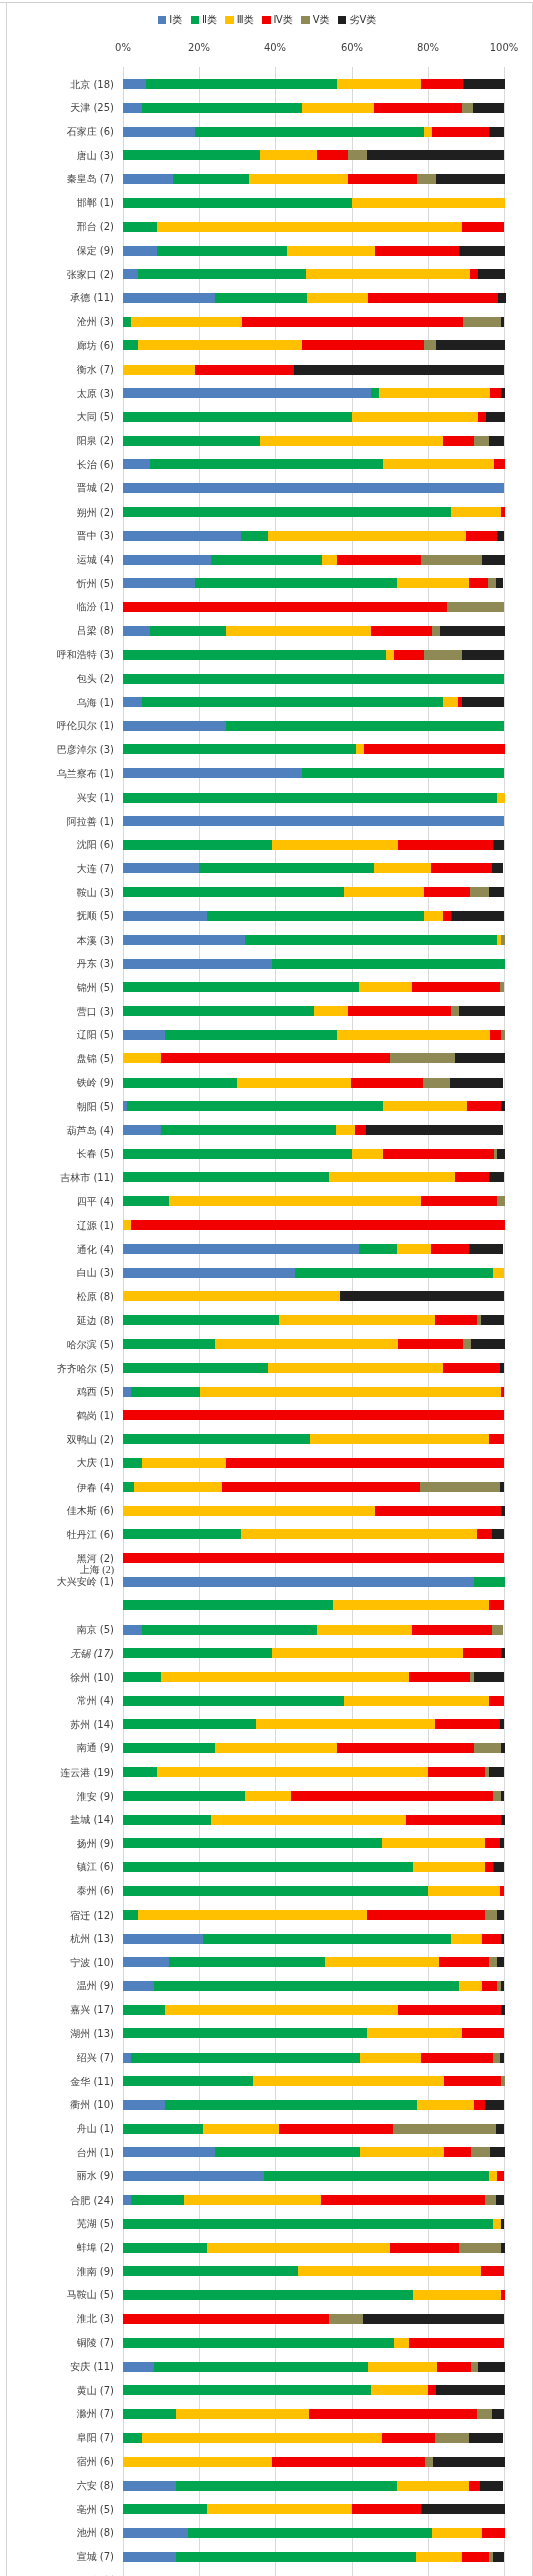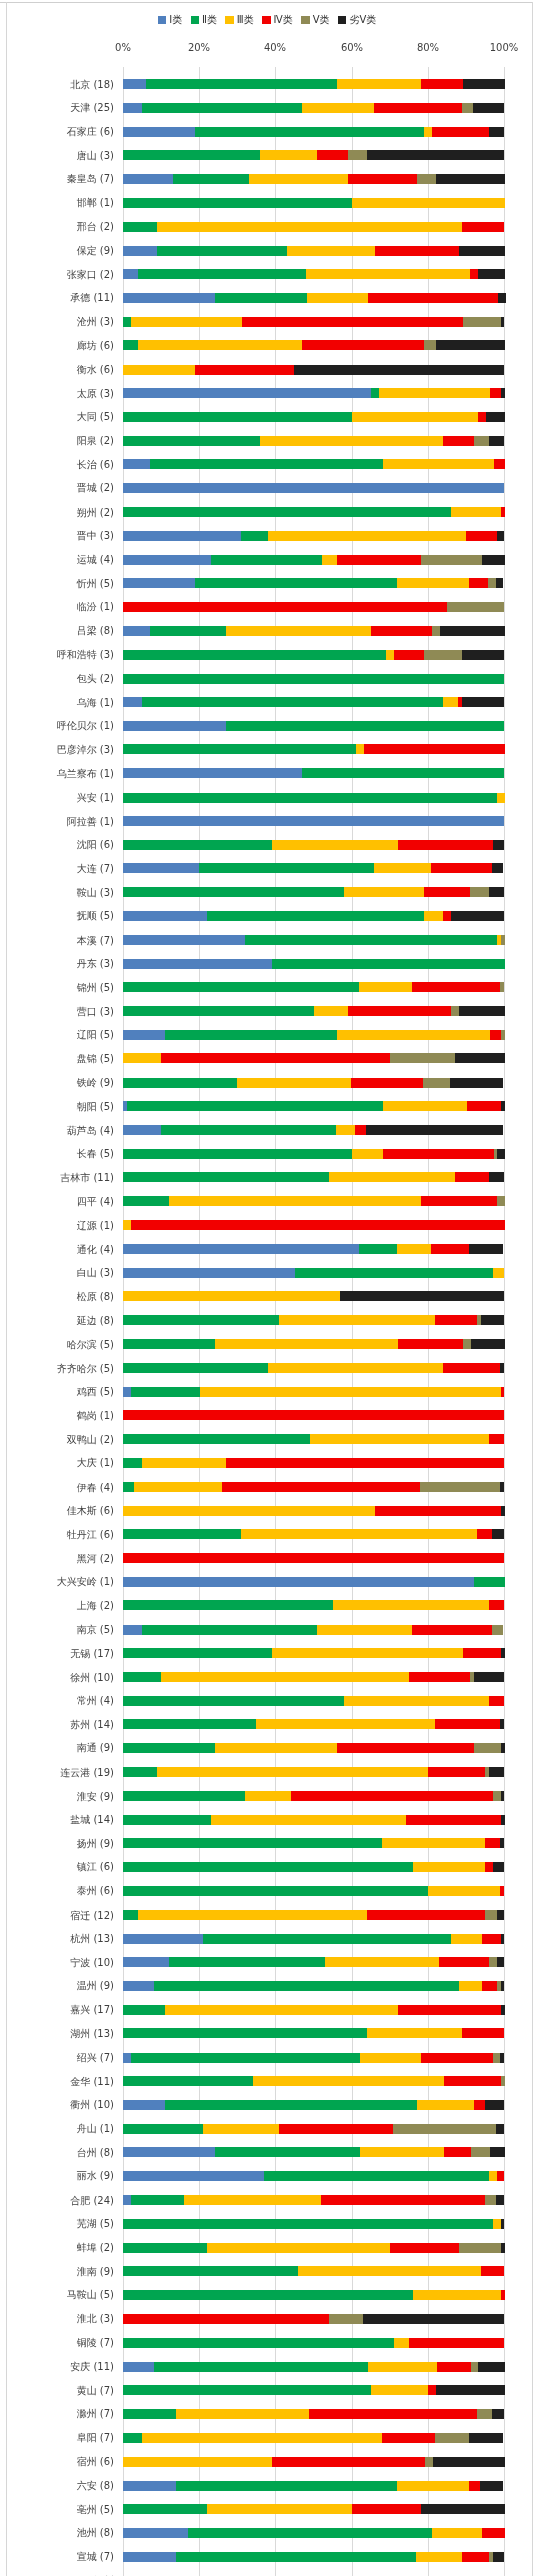--- a/index.html
+++ b/index.html
@@ -155,21 +155,21 @@
         <div class="seg" style="width: 3.8px; background: rgb(31, 31, 31);"></div>
       </div>
       <div class="row-label" style="top: 339px;">廊坊 (6)</div>
       <div class="bar" style="top: 340px;">
         <div class="seg" style="width: 15.3px; background: rgb(0, 165, 80);"></div>
         <div class="seg" style="width: 164px; background: rgb(255, 192, 0);"></div>
         <div class="seg" style="width: 122px; background: rgb(242, 0, 0);"></div>
         <div class="seg" style="width: 11.4px; background: rgb(143, 138, 85);"></div>
         <div class="seg" style="width: 69px; background: rgb(31, 31, 31);"></div>
       </div>
-      <div class="row-label" style="top: 363px;">衡水 (6)</div>
+      <div class="row-label" style="top: 363px;">衡水 (7)</div>
       <div class="bar" style="top: 365px;">
         <div class="seg" style="width: 72px; background: rgb(255, 192, 0);"></div>
         <div class="seg" style="width: 99px; background: rgb(242, 0, 0);"></div>
         <div class="seg" style="width: 210px; background: rgb(31, 31, 31);"></div>
       </div>
       <div class="row-label" style="top: 387px;">太原 (3)</div>
       <div class="bar" style="top: 388px;">
         <div class="seg" style="width: 248px; background: rgb(80, 128, 190);"></div>
         <div class="seg" style="width: 7.6px; background: rgb(0, 165, 80);"></div>
         <div class="seg" style="width: 111px; background: rgb(255, 192, 0);"></div>
@@ -317,21 +317,21 @@
         <div class="seg" style="width: 15.3px; background: rgb(31, 31, 31);"></div>
       </div>
       <div class="row-label" style="top: 909px;">抚顺 (5)</div>
       <div class="bar" style="top: 911px;">
         <div class="seg" style="width: 84px; background: rgb(80, 128, 190);"></div>
         <div class="seg" style="width: 217px; background: rgb(0, 165, 80);"></div>
         <div class="seg" style="width: 19px; background: rgb(255, 192, 0);"></div>
         <div class="seg" style="width: 7.6px; background: rgb(242, 0, 0);"></div>
         <div class="seg" style="width: 53px; background: rgb(31, 31, 31);"></div>
       </div>
-      <div class="row-label" style="top: 934px;">本溪 (7)</div>
+      <div class="row-label" style="top: 934px;">本溪 (3)</div>
       <div class="bar" style="top: 935px;">
         <div class="seg" style="width: 122px; background: rgb(80, 128, 190);"></div>
         <div class="seg" style="width: 252px; background: rgb(0, 165, 80);"></div>
         <div class="seg" style="width: 3.8px; background: rgb(255, 192, 0);"></div>
         <div class="seg" style="width: 3.8px; background: rgb(143, 138, 85);"></div>
       </div>
       <div class="row-label" style="top: 957px;">丹东 (3)</div>
       <div class="bar" style="top: 959px;">
         <div class="seg" style="width: 149px; background: rgb(80, 128, 190);"></div>
         <div class="seg" style="width: 233px; background: rgb(0, 165, 80);"></div>
@@ -505,35 +505,35 @@
       </div>
       <div class="row-label" style="top: 1552px;">黑河 (2)</div>
       <div class="bar" style="top: 1553px;">
         <div class="seg" style="width: 381px; background: rgb(242, 0, 0);"></div>
       </div>
       <div class="row-label" style="top: 1575px;">大兴安岭 (1)</div>
       <div class="bar" style="top: 1577px;">
         <div class="seg" style="width: 351px; background: rgb(80, 128, 190);"></div>
         <div class="seg" style="width: 30.5px; background: rgb(0, 165, 80);"></div>
       </div>
-      <div class="row-label" style="top: 1599px;">上海 (2)</div>
+      <div class="row-label" style="top: 1563px; font-family: Liberation Serif, serif;">上海 (2)</div>
       <div class="bar" style="top: 1600px;">
         <div class="seg" style="width: 210px; background: rgb(0, 165, 80);"></div>
         <div class="seg" style="width: 156px; background: rgb(255, 192, 0);"></div>
         <div class="seg" style="width: 15.3px; background: rgb(242, 0, 0);"></div>
       </div>
       <div class="row-label" style="top: 1623px;">南京 (5)</div>
       <div class="bar" style="top: 1625px;">
         <div class="seg" style="width: 19px; background: rgb(80, 128, 190);"></div>
         <div class="seg" style="width: 175px; background: rgb(0, 165, 80);"></div>
         <div class="seg" style="width: 95px; background: rgb(255, 192, 0);"></div>
         <div class="seg" style="width: 80px; background: rgb(242, 0, 0);"></div>
         <div class="seg" style="width: 11.4px; background: rgb(143, 138, 85);"></div>
       </div>
-      <div class="row-label" style="top: 1647px;">无锡 (17)</div>
+      <div class="row-label" style="top: 1647px; font-style: italic;">无锡 (17)</div>
       <div class="bar" style="top: 1648px;">
         <div class="seg" style="width: 149px; background: rgb(0, 165, 80);"></div>
         <div class="seg" style="width: 191px; background: rgb(255, 192, 0);"></div>
         <div class="seg" style="width: 38px; background: rgb(242, 0, 0);"></div>
         <div class="seg" style="width: 3.8px; background: rgb(31, 31, 31);"></div>
       </div>
       <div class="row-label" style="top: 1671px;">徐州 (10)</div>
       <div class="bar" style="top: 1672px;">
         <div class="seg" style="width: 38px; background: rgb(0, 165, 80);"></div>
         <div class="seg" style="width: 248px; background: rgb(255, 192, 0);"></div>
@@ -677,21 +677,21 @@
         <div class="seg" style="width: 19px; background: rgb(31, 31, 31);"></div>
       </div>
       <div class="row-label" style="top: 2122px;">舟山 (1)</div>
       <div class="bar" style="top: 2124px;">
         <div class="seg" style="width: 80px; background: rgb(0, 165, 80);"></div>
         <div class="seg" style="width: 76px; background: rgb(255, 192, 0);"></div>
         <div class="seg" style="width: 114px; background: rgb(242, 0, 0);"></div>
         <div class="seg" style="width: 103px; background: rgb(143, 138, 85);"></div>
         <div class="seg" style="width: 7.6px; background: rgb(31, 31, 31);"></div>
       </div>
-      <div class="row-label" style="top: 2146px;">台州 (8)</div>
+      <div class="row-label" style="top: 2146px;">台州 (1)</div>
       <div class="bar" style="top: 2147px;">
         <div class="seg" style="width: 92px; background: rgb(80, 128, 190);"></div>
         <div class="seg" style="width: 145px; background: rgb(0, 165, 80);"></div>
         <div class="seg" style="width: 84px; background: rgb(255, 192, 0);"></div>
         <div class="seg" style="width: 27px; background: rgb(242, 0, 0);"></div>
         <div class="seg" style="width: 19px; background: rgb(143, 138, 85);"></div>
         <div class="seg" style="width: 15.3px; background: rgb(31, 31, 31);"></div>
       </div>
       <div class="row-label" style="top: 2169px;">丽水 (9)</div>
       <div class="bar" style="top: 2171px;">

